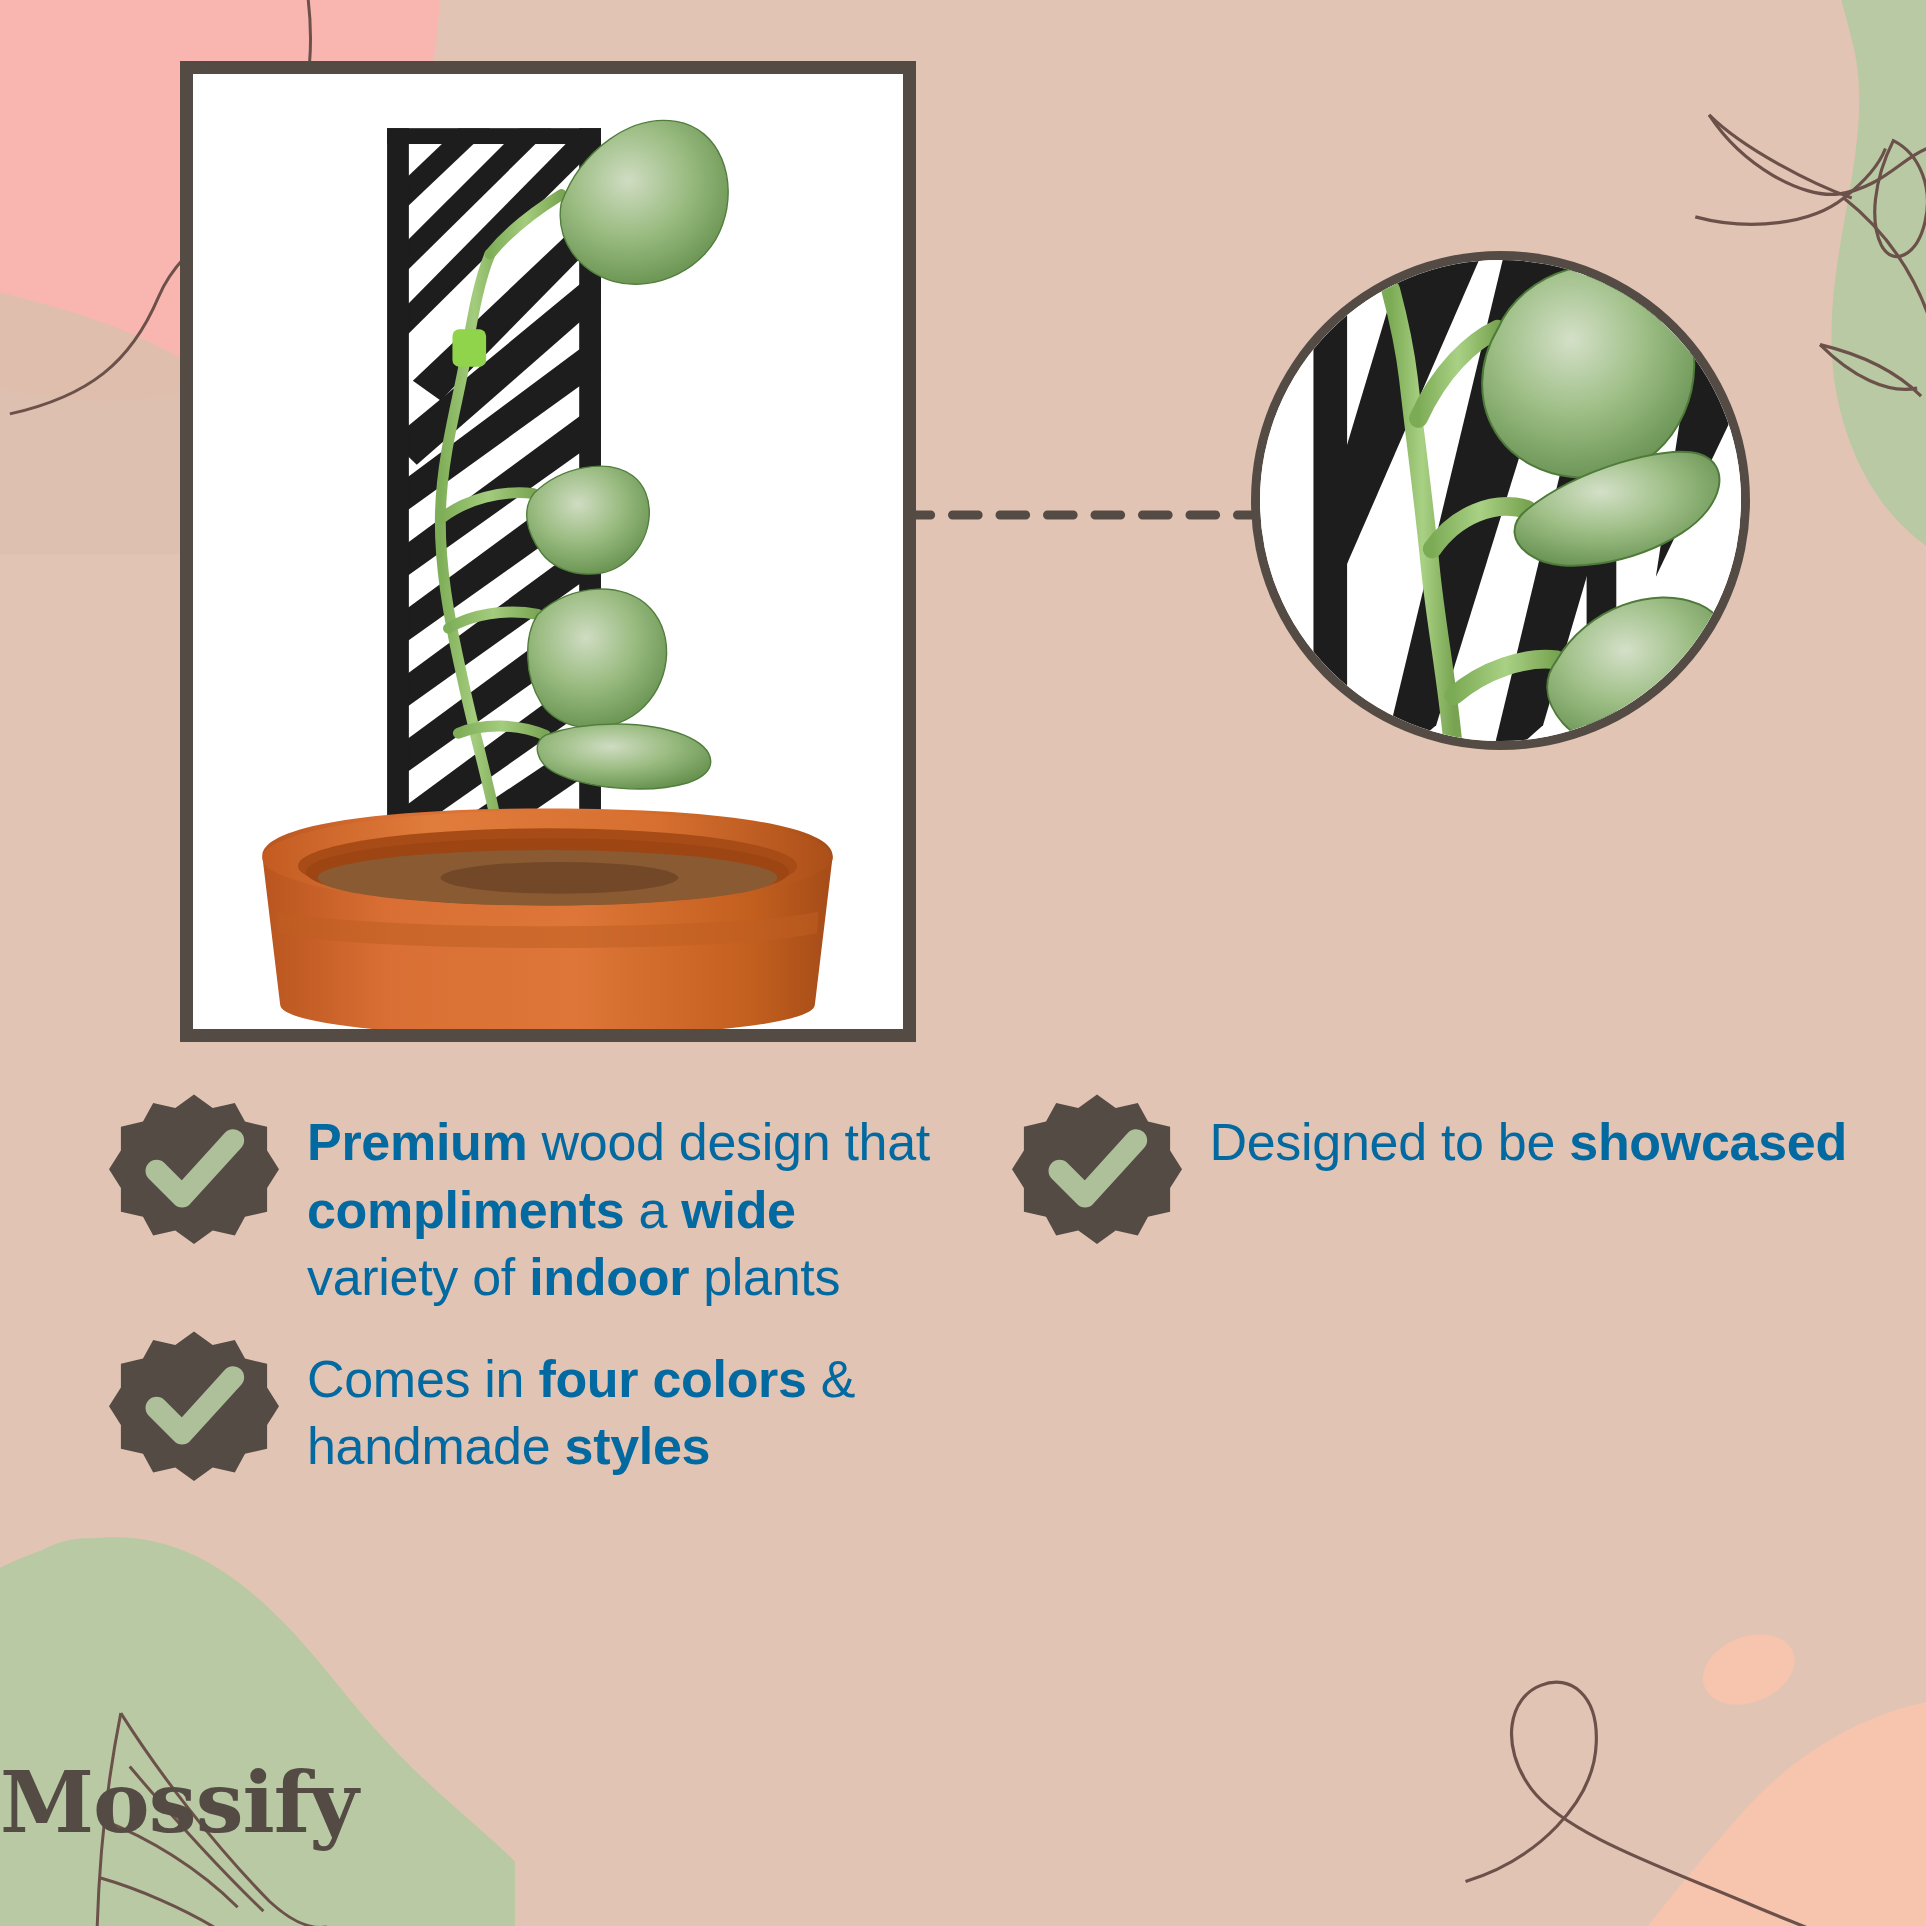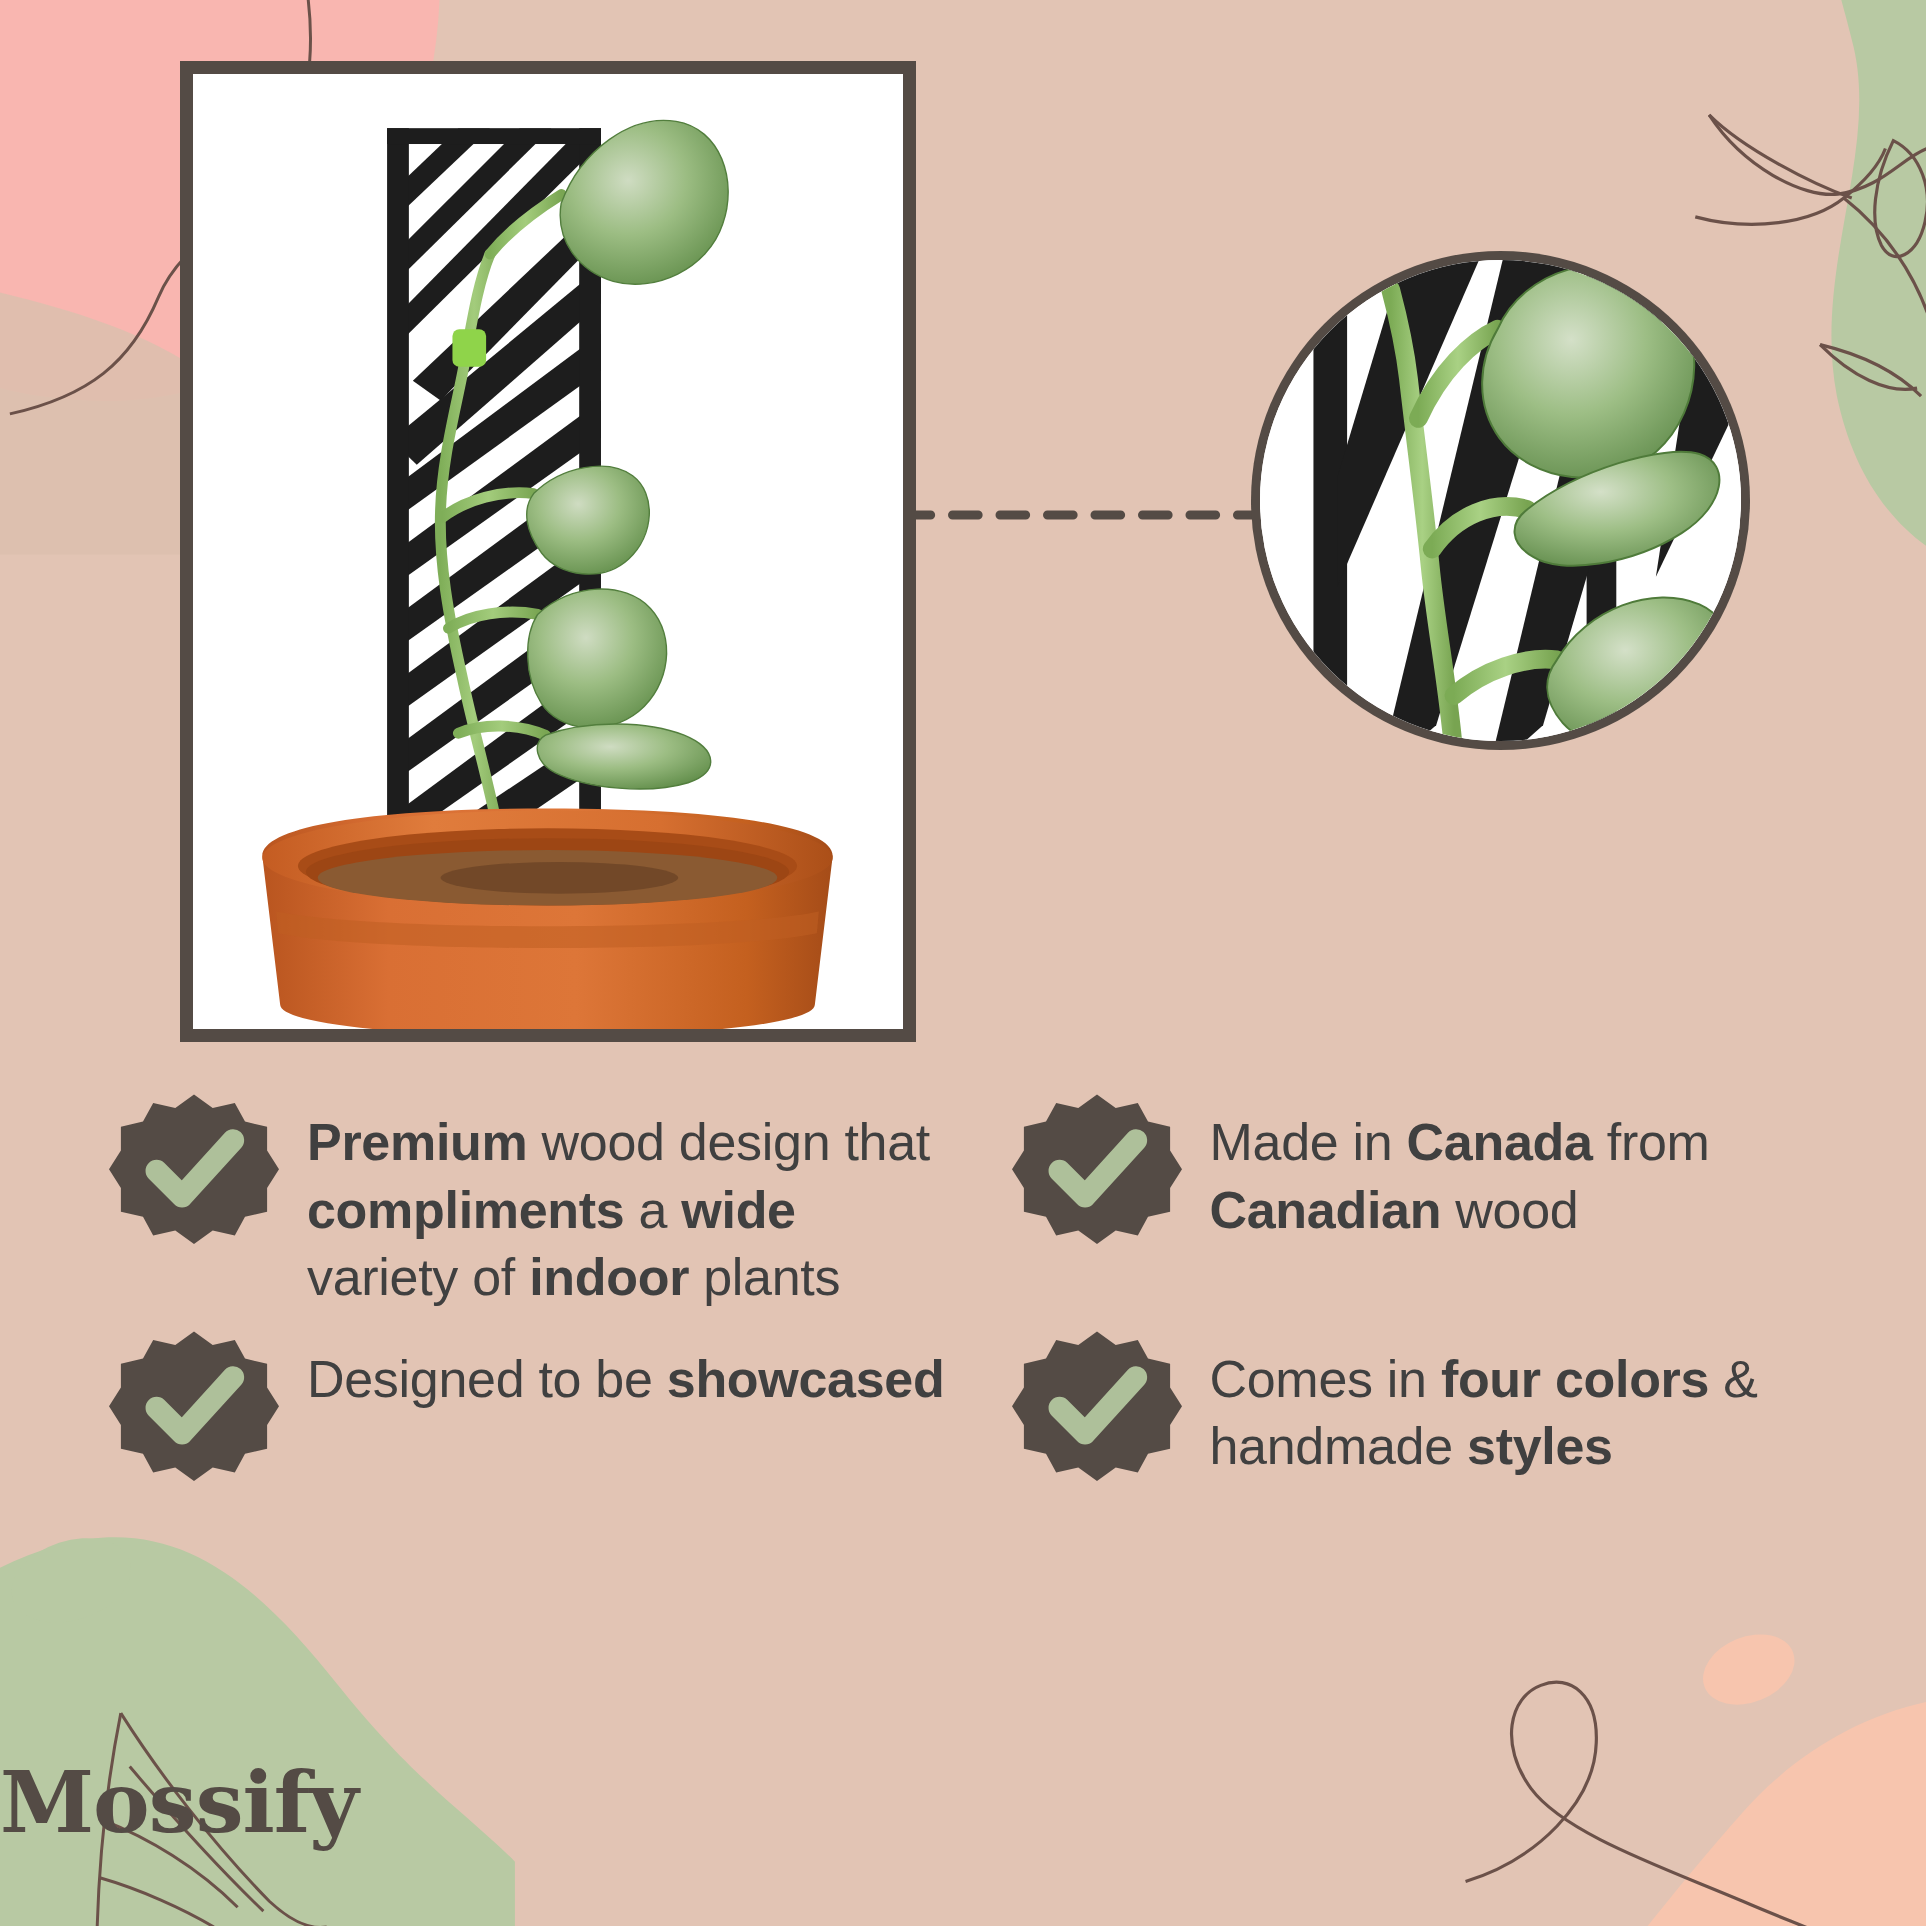--- a/index.html
+++ b/index.html
@@ -37,21 +37,21 @@
   
   .features{
     position:absolute;left:109px;top:1089px;width:1742px;
     display:grid;grid-template-columns:1fr 1fr;
     column-gap:63px;row-gap:14px;
   }
   .feature{display:flex;align-items:flex-start;gap:28px;}
   .badge{flex:0 0 auto;width:170px;height:170px;position:relative;margin-top:2px;}
   .badge svg{display:block;width:170px;height:170px;}
   .feature-text{
-    font-size:52px;line-height:1.30;color:#404040;
+    font-size:52px;line-height:1.30;color:#0369a1;
     letter-spacing:-0.3px;padding-top:20px;
     font-family:"Liberation Sans", sans-serif;
   }
   .feature-text b{font-weight:bold;}
 
   
   .brand{
     position:absolute;left:0;top:1752px;width:1927px;text-align:left;
     font-family:"DejaVu Serif", serif;
     font-weight:bold;font-size:85px;color:#544b45;
@@ -270,54 +270,43 @@
         <svg viewBox="0 0 100 100">
           <path fill="#544b45" d="M50 2 L61 10 L74 7 L80 18 L93 21 L93 35 L100 46 L93 57 L93 71 L80 74 L74 85 L61 82 L50 90 L39 82 L26 85 L20 74 L7 71 L7 57 L0 46 L7 35 L7 21 L20 18 L26 7 L39 10 Z"></path>
           <path fill="none" stroke="#aec09a" stroke-width="13" stroke-linecap="round" stroke-linejoin="round" d="M 28 47 L 43 62 L 73 29"></path>
         </svg>
       </div>
       <div class="feature-text">
         <b>Premium</b><span> wood design that </span><b>compliments</b><span> a </span><b>wide</b><span> variety of </span><b>indoor</b><span> plants</span>
       </div>
     </div>
 
+
     <div class="feature">
       <div class="badge">
         <svg viewBox="0 0 100 100">
           <path fill="#544b45" d="M50 2 L61 10 L74 7 L80 18 L93 21 L93 35 L100 46 L93 57 L93 71 L80 74 L74 85 L61 82 L50 90 L39 82 L26 85 L20 74 L7 71 L7 57 L0 46 L7 35 L7 21 L20 18 L26 7 L39 10 Z"></path>
           <path fill="none" stroke="#aec09a" stroke-width="13" stroke-linecap="round" stroke-linejoin="round" d="M 28 47 L 43 62 L 73 29"></path>
         </svg>
       </div>
       <div class="feature-text">
-        <span>Made in </span><b>Canada</b><span> from </span><b>Canadian</b><span> wood</span>
+        <span>Designed to be </span><b>showcased</b>
       </div>
     </div>
 
     <div class="feature">
       <div class="badge">
         <svg viewBox="0 0 100 100">
           <path fill="#544b45" d="M50 2 L61 10 L74 7 L80 18 L93 21 L93 35 L100 46 L93 57 L93 71 L80 74 L74 85 L61 82 L50 90 L39 82 L26 85 L20 74 L7 71 L7 57 L0 46 L7 35 L7 21 L20 18 L26 7 L39 10 Z"></path>
           <path fill="none" stroke="#aec09a" stroke-width="13" stroke-linecap="round" stroke-linejoin="round" d="M 28 47 L 43 62 L 73 29"></path>
         </svg>
       </div>
       <div class="feature-text">
-        <span>Designed to be </span><b>showcased</b>
+        <span>Comes in </span><b>four colors</b><span> &amp; handmade </span><b>styles</b>
       </div>
     </div>
 
-    <div class="feature">
-      <div class="badge">
-        <svg viewBox="0 0 100 100">
-          <path fill="#544b45" d="M50 2 L61 10 L74 7 L80 18 L93 21 L93 35 L100 46 L93 57 L93 71 L80 74 L74 85 L61 82 L50 90 L39 82 L26 85 L20 74 L7 71 L7 57 L0 46 L7 35 L7 21 L20 18 L26 7 L39 10 Z"></path>
-          <path fill="none" stroke="#aec09a" stroke-width="13" stroke-linecap="round" stroke-linejoin="round" d="M 28 47 L 43 62 L 73 29"></path>
-        </svg>
-      </div>
-      <div class="feature-text">
-        <span>Comes in </span><b>four colors</b><span> &amp; handmade </span><b>styles</b>
-      </div>
-    </div>
-
   </div>
 
   <div class="brand">Mossify</div>
 
 </div>
 
 
 </body></html>

